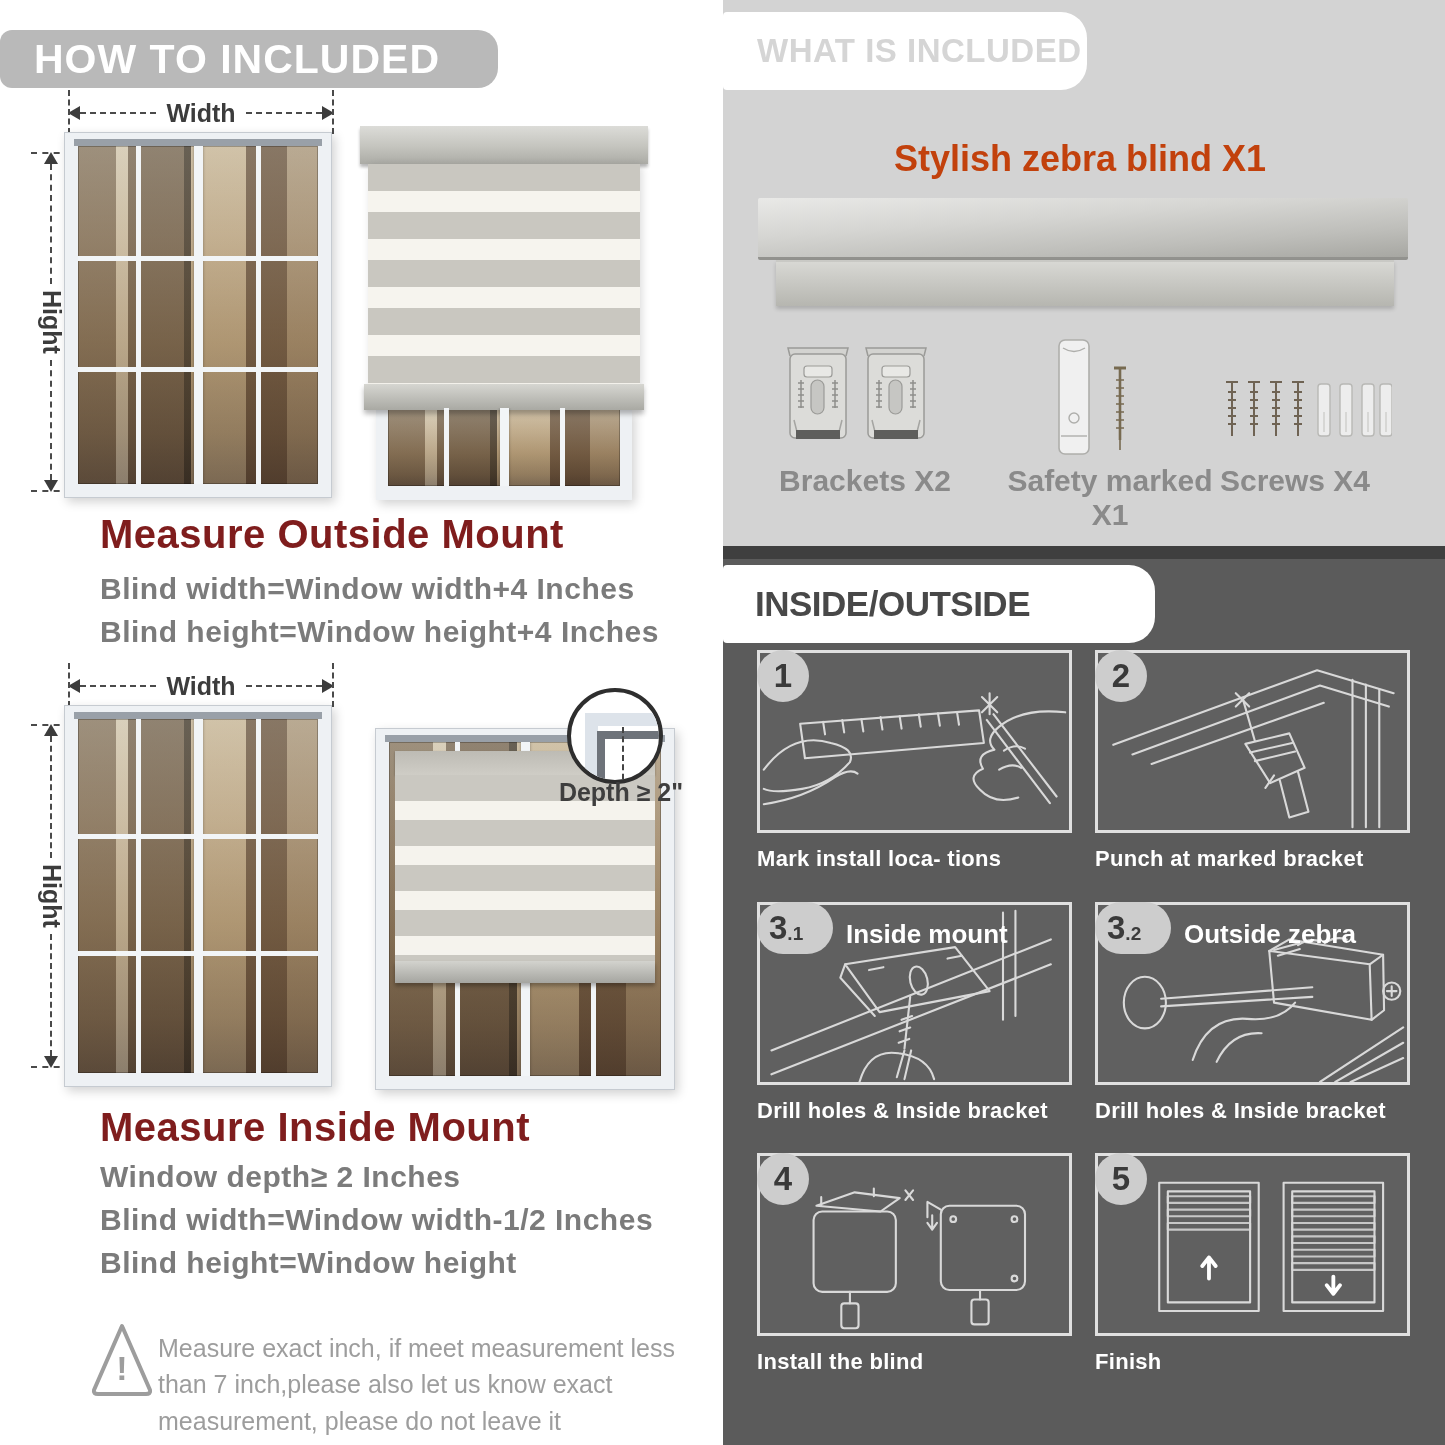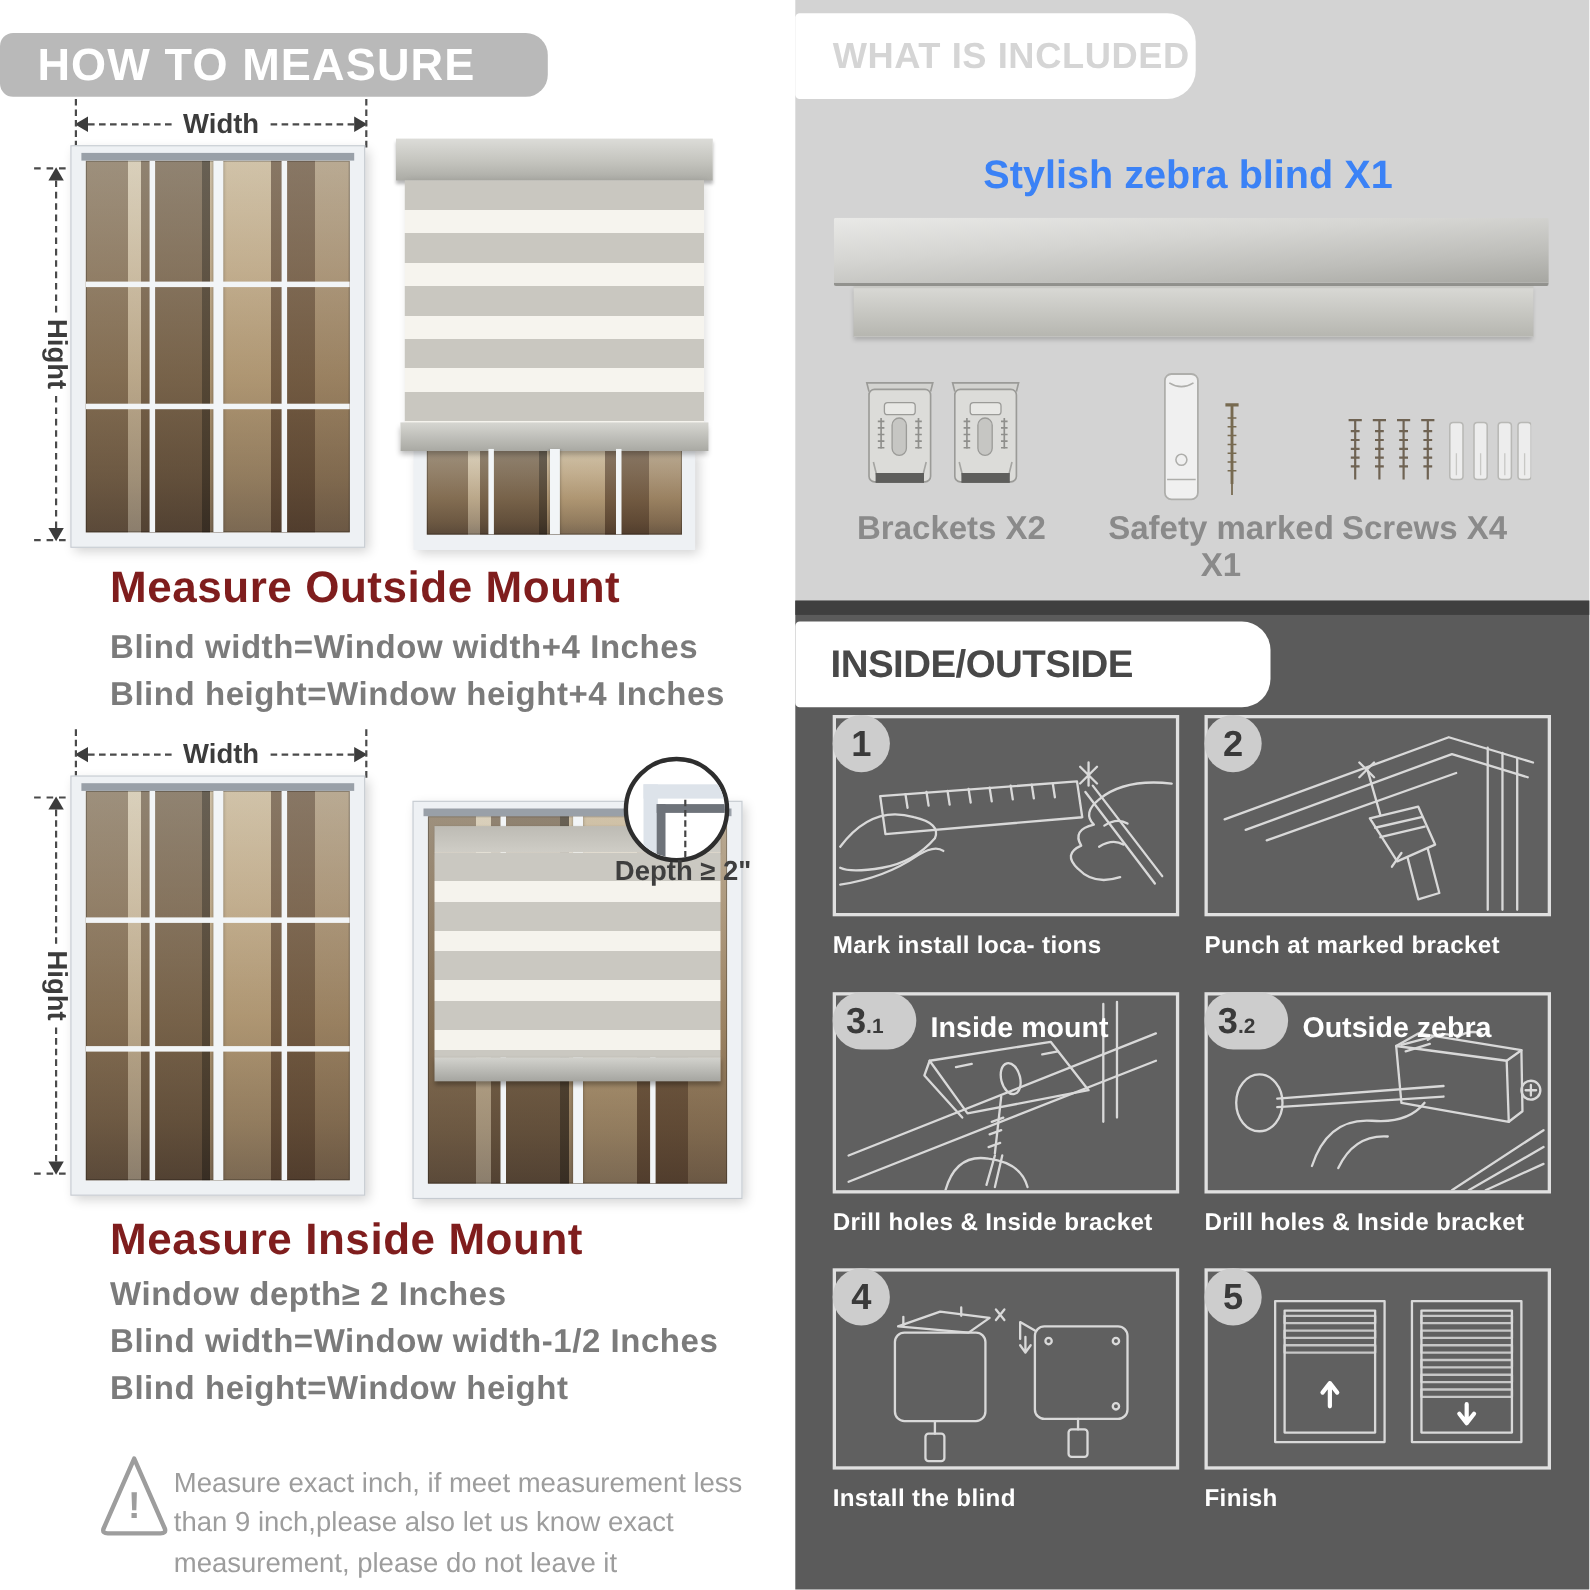--- a/index.html
+++ b/index.html
@@ -83,21 +83,21 @@
       background:#fff;border:4px solid #2e2e2e;overflow:hidden;z-index:6;}
   .dc-wall{position:absolute;left:16%;top:24%;width:130%;height:130%;
       border-top:13px solid #dde3ea;border-left:13px solid #dde3ea;}
   .dc-frame{position:absolute;left:30%;top:44%;width:130%;height:130%;
       border-top:8px solid #6e737a;border-left:8px solid #6e737a;}
   .dc-dash{position:absolute;left:58%;top:40%;height:70%;border-left:2px dashed #444;}
   .depth-label{position:absolute;left:546px;top:778px;width:150px;text-align:center;
       color:#3e3e3e;font-weight:bold;font-size:25px;z-index:6;}
   
   .blind-label{position:absolute;left:740px;top:138px;width:680px;text-align:center;
-      color:#3b82f6;font-weight:bold;font-size:36px;}
+      color:#c2410c;font-weight:bold;font-size:36px;}
   .headrail{position:absolute;left:758px;top:198px;width:650px;height:62px;border-radius:2px;
       background:linear-gradient(176deg,#e9e9e7 0%,#d5d5d2 38%,#bebeba 72%,#a7a7a2 100%);
       border-bottom:3px solid #92928e;box-sizing:border-box;}
   .headrail-roll{position:absolute;left:776px;top:260px;width:618px;height:46px;
       background:linear-gradient(180deg,#d8d8d4 0%,#b6b6b0 100%);border-top:2px solid #c9c9c5;
       box-shadow:0 3px 4px rgba(0,0,0,.18);box-sizing:border-box;}
   .inc-label{position:absolute;color:#8a8a8a;font-weight:bold;font-size:30px;text-align:center;}
   
   .panel{position:absolute;width:315px;height:183px;border:3px solid #e0e0e0;background:#606060;
       box-sizing:border-box;}
@@ -113,21 +113,21 @@
       stroke:#d9d9d9;stroke-width:2.2;fill:none;stroke-linecap:round;stroke-linejoin:round;}
   .art .fillband{fill:#d9d9d9;stroke:none;opacity:.85;}
   .art .warrowline{stroke:#ffffff;stroke-width:4;}
 </style>
 </head>
 <body>
 
 <div class="sec-light"></div>
 <div class="sec-dark"></div>
 
-<div class="htm-header">HOW TO MEASURE</div>
+<div class="htm-header">HOW TO INCLUDED</div>
 
 <div class="warrow" style="left:68px;top:102px;width:266px;">
   <span class="tick tl"></span>
   <span class="ah l"></span>
   <span class="dash"></span>
   <span class="lbl">Width</span>
   <span class="dash"></span>
   <span class="ah r"></span>
   <span class="tick tr"></span>
 </div>
@@ -221,21 +221,21 @@
 <div class="sub-line" style="left:100px;top:1160px;">Window depth≥ 2 Inches</div>
 <div class="sub-line" style="left:100px;top:1203px;">Blind width=Window width-1/2 Inches</div>
 <div class="sub-line" style="left:100px;top:1246px;">Blind height=Window height</div>
 
 <div class="warn-tri">
   <svg viewBox="0 0 64 78">
     <path d="M32 6 L60 70 Q61 74 56 74 L8 74 Q3 74 4 70 Z" fill="none" stroke="#9d9d9d" stroke-width="4" stroke-linejoin="round"></path>
     <text x="32" y="60" text-anchor="middle" font-size="34" font-weight="bold" fill="#9d9d9d" font-family="Liberation Sans, sans-serif">!</text>
   </svg>
 </div>
-<div class="note-text">Measure exact inch, if meet measurement less than 9 inch,please also let us know exact measurement, please do not leave it</div>
+<div class="note-text">Measure exact inch, if meet measurement less than 7 inch,please also let us know exact measurement, please do not leave it</div>
 
 <div class="wii-header">WHAT IS INCLUDED</div>
 <div class="blind-label">Stylish zebra blind X1</div>
 <div class="headrail"></div>
 <div class="headrail-roll"></div>
 
 <svg class="abs" style="left:786px;top:344px;" width="64" height="106" viewBox="0 0 64 106">
   <path d="M4 12 L2 4 L62 4 L60 12" fill="#d3d3d0" stroke="#9b9b98" stroke-width="1.5"></path>
   <rect x="4" y="10" width="56" height="84" rx="5" fill="#dcdcd9" stroke="#9b9b98" stroke-width="1.5"></rect>
   <rect x="18" y="22" width="28" height="11" rx="3" fill="#e8e8e5" stroke="#9b9b98" stroke-width="1.2"></rect>

